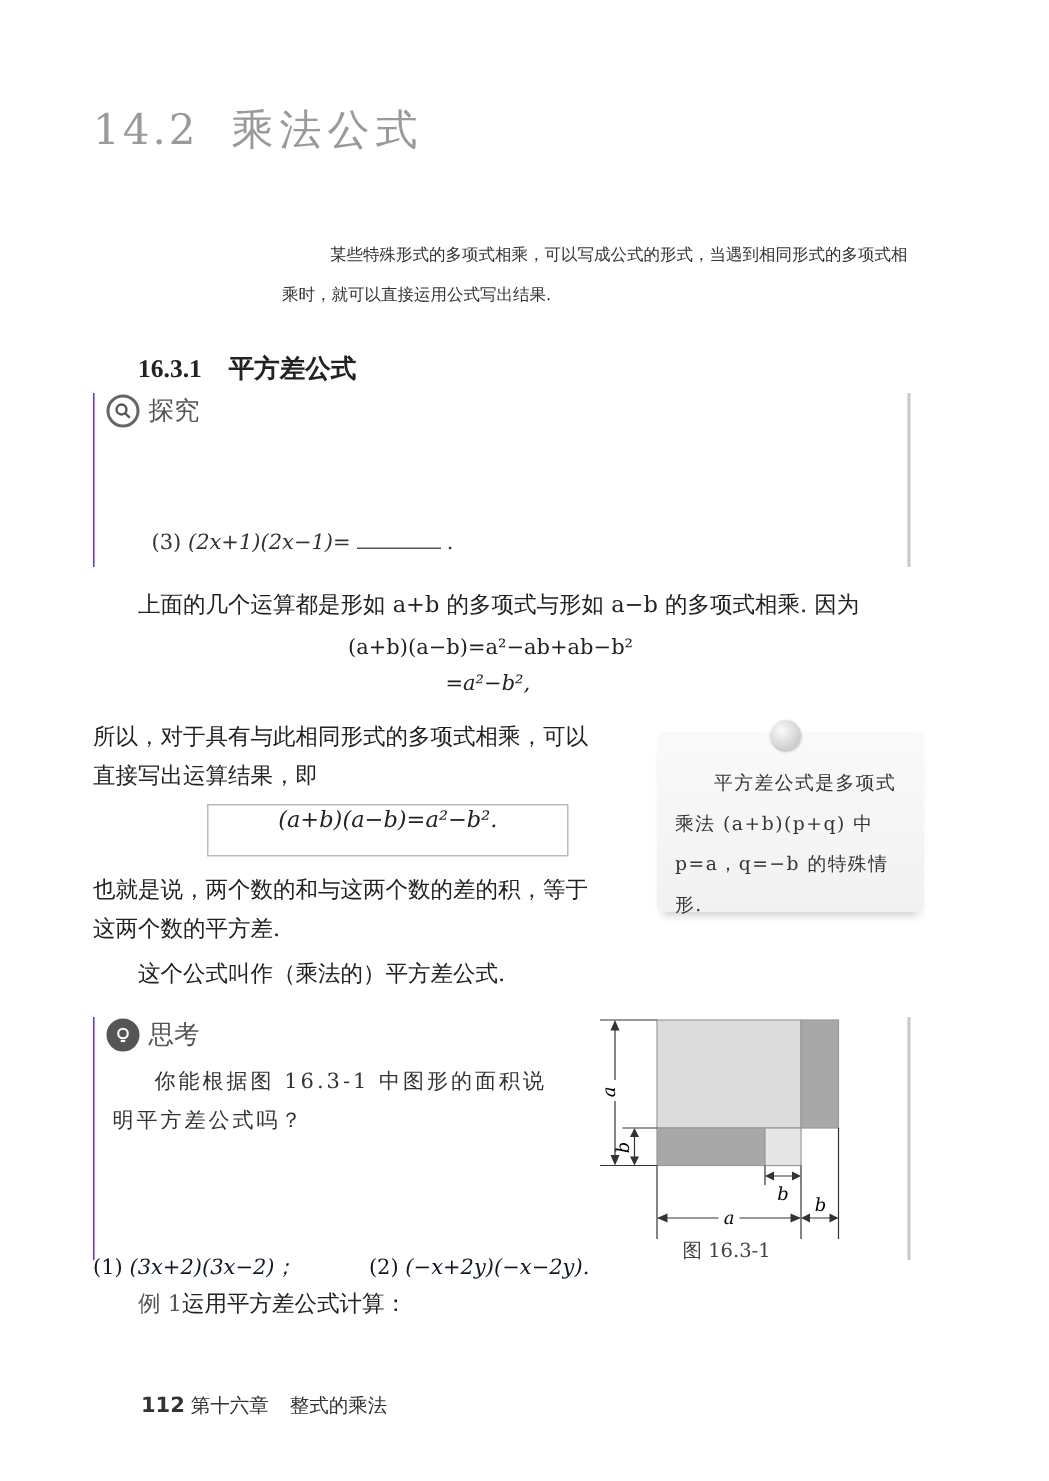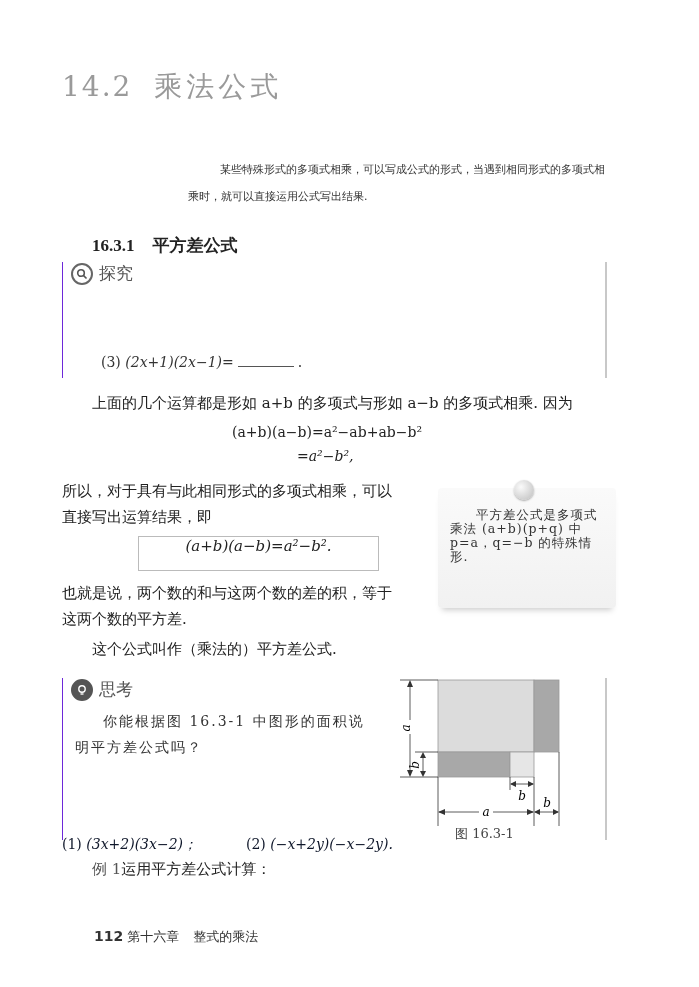--- a/index.html
+++ b/index.html
@@ -19,21 +19,21 @@
   .icon-circle { width: 22px; height: 22px; border-radius: 50%; border: 2px solid #666; display: inline-flex; align-items: center; justify-content: center; font-size: 11px; color: #555; font-weight: bold; }
   .icon-circle.dark { background: #555; color: #fff; border-color: #555; }
   .explore .q { position: absolute; left: 38px; top: 38px; font-size: 14px; letter-spacing: 2px; color: #333; }
   .explore .row { position: absolute; left: 38px; font-size: 14px; color: #333; white-space: nowrap; }
   .blank { display: inline-block; width: 56px; border-bottom: 1px solid #555; margin: 0 4px; vertical-align: baseline; height: 12px; }
   .para { font-size: 15px; color: #222; }
   .center-eq { font-size: 14px; color: #222; white-space: nowrap; }
   .formula-box { left: 138px; top: 536px; width: 241px; height: 35px; border: 1px solid #bbb; font-size: 15px; display: flex; align-items: flex-start; justify-content: center; }
   .note { left: 438px; top: 488px; width: 178px; height: 120px; background: linear-gradient(#fafafa, #f1f1f1); border-radius: 4px; box-shadow: 0 6px 6px -4px #ccc; }
   .pin { position: absolute; left: 76px; top: -8px; width: 20px; height: 20px; border-radius: 50%; background: radial-gradient(circle at 35% 35%, #fafafa, #bcbcbc); box-shadow: 0 1px 2px #aaa; }
-  .note .txt { position: absolute; left: 12px; top: 20px; width: 160px; font-size: 12.5px; line-height: 14px; color: #333; letter-spacing: 1px; }
+  .note .txt { position: absolute; left: 12px; top: 20px; width: 160px; font-size: 12.5px; line-height: 27px; color: #333; letter-spacing: 1px; }
   .think { left: 62px; top: 678px; width: 545px; height: 162px; }
   .think .txt { position: absolute; left: 12px; top: 30px; width: 300px; font-size: 14px; line-height: 26px; letter-spacing: 2px; color: #333; }
   .fig { left: 395px; top: 678px; width: 175px; height: 165px; }
   .fig-cap { left: 455px; top: 825px; font-size: 13px; color: #444; }
   .example { left: 92px; top: 860px; font-size: 15px; color: #222; }
   .example .lbl { margin-right: 0; }
   .example-row { left: 62px; top: 836px; font-size: 14px; color: #0f172a; white-space: nowrap; }
   .footer { left: 62px; top: 928px; font-size: 13px; color: #333; }
   .footer .pg { font-family: "DejaVu Sans", sans-serif; font-weight: bold; margin-right: 4px; font-size: 14px; margin-left: 32px; }
   .footer .sp { margin-left: 14px; }

